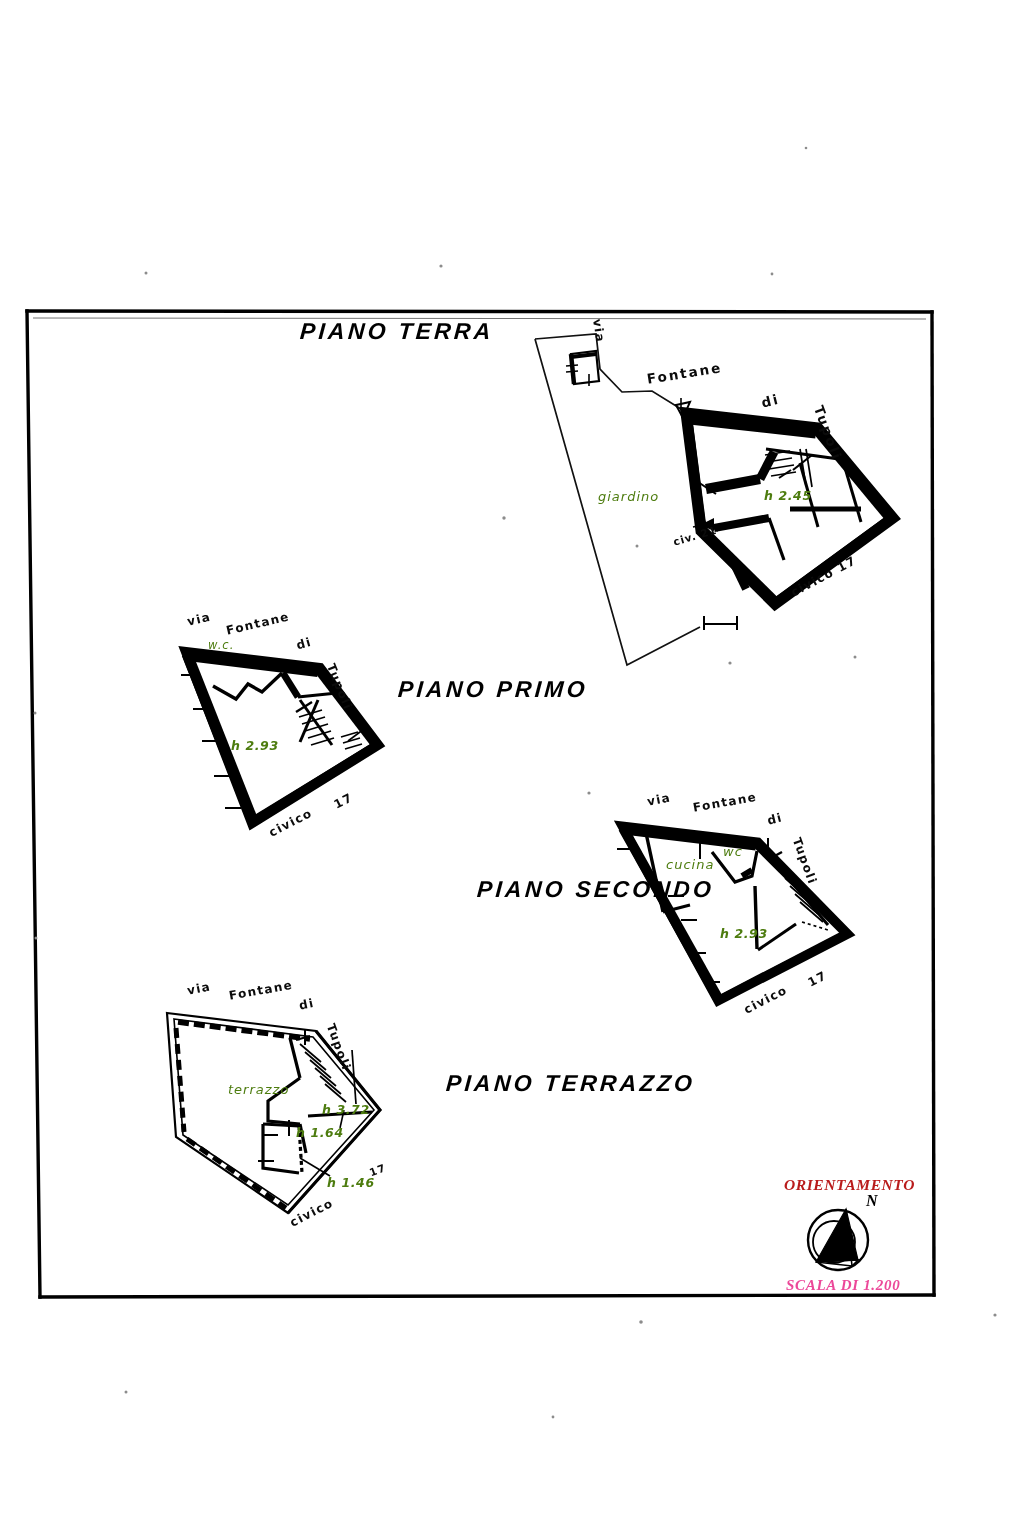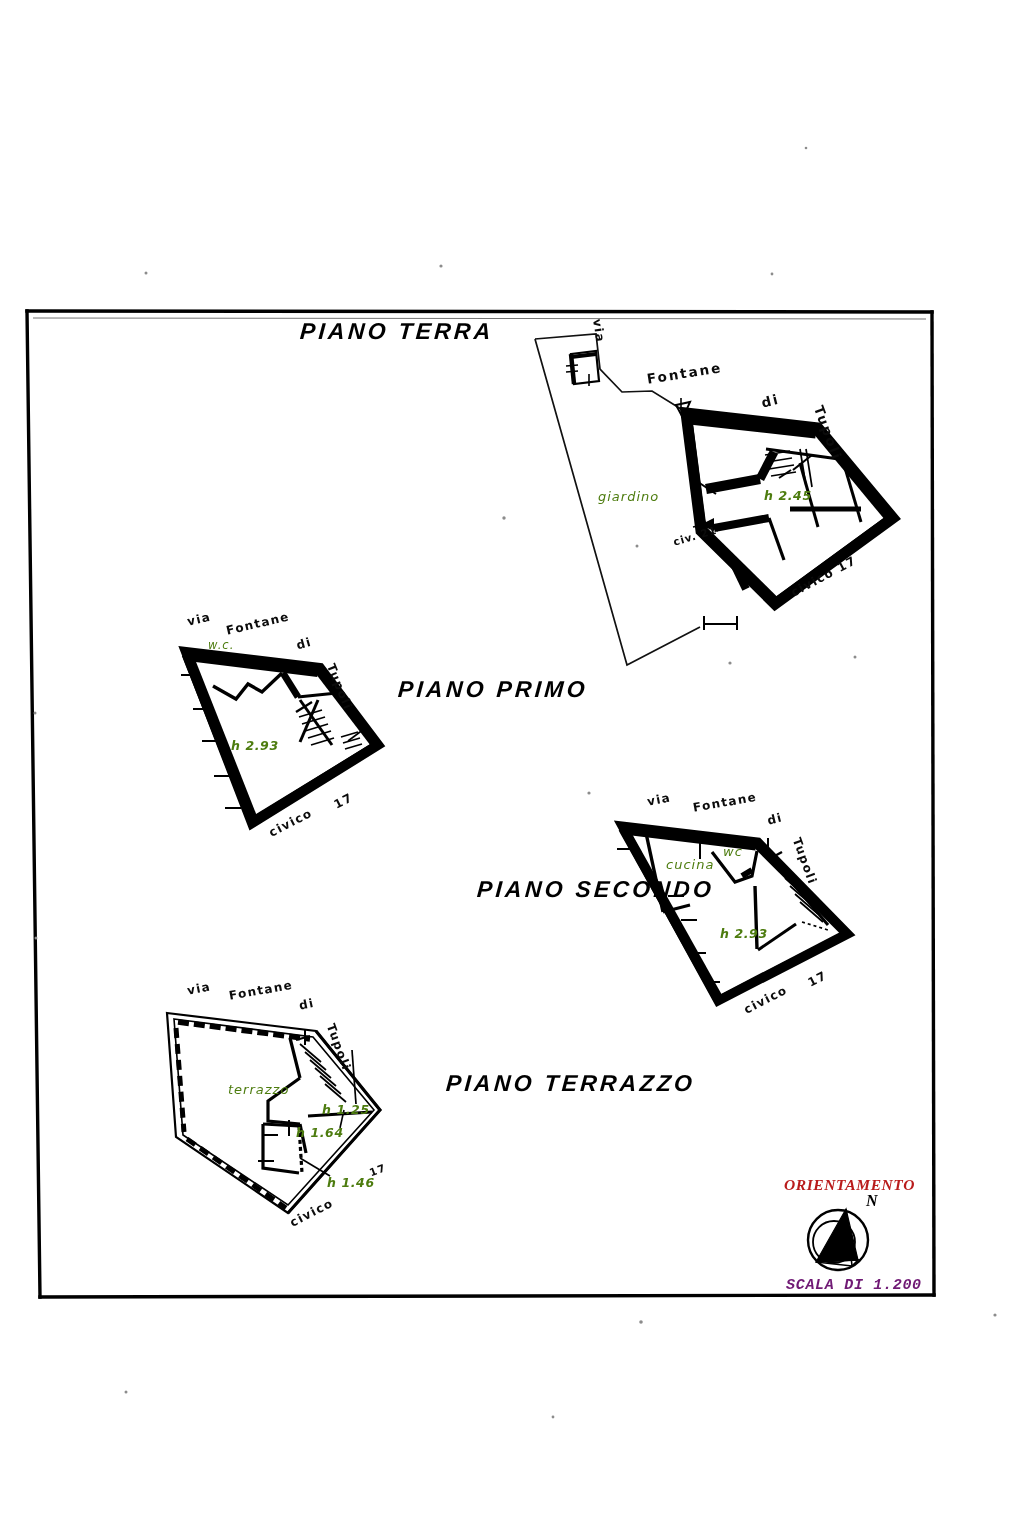--- a/index.html
+++ b/index.html
@@ -70,24 +70,24 @@
     color:#b91c1c;
   }
   .orient-n{
     position:absolute;left:82px;top:16px;
     font-family:"Liberation Serif", serif;
     font-weight:700;font-style:italic;
     font-size:16px;color:#000;
   }
   .scale-txt{
     position:absolute;left:2px;top:101px;
-    font-family:Liberation Mono, monospace;
+    font-family:Liberation Serif, serif;
     font-weight:700;font-style:italic;
     font-size:15px;letter-spacing:0.7px;
-    color:#701a75;
+    color:#ec4899;
   }
 </style>
 </head>
 <body>
 
 <svg id="sheet" viewBox="0 0 1024 1536" xmlns="http://www.w3.org/2000/svg">
 
   <rect x="0" y="0" width="1024" height="1536" fill="#ffffff"></rect>
 
   <g fill="none" stroke="#000" stroke-width="3.4" stroke-linecap="square">
@@ -358,21 +358,21 @@
 <div class="lbl hand sm" style="left:742px;top:1005px;transform:rotate(-27deg);transform-origin:left top;">civico</div>
 <div class="lbl hand sm" style="left:806px;top:978px;transform:rotate(-27deg);transform-origin:left top;">17</div>
 
 <div class="lbl plan-title" style="left:446px;top:1072px;">PIANO TERRAZZO</div>
 
 <div class="lbl hand sm" style="left:186px;top:985px;transform:rotate(-11deg);transform-origin:left top;">via</div>
 <div class="lbl hand sm" style="left:228px;top:990px;transform:rotate(-10deg);transform-origin:left top;">Fontane</div>
 <div class="lbl hand sm" style="left:298px;top:1000px;transform:rotate(-12deg);transform-origin:left top;">di</div>
 <div class="lbl hand sm" style="left:336px;top:1022px;transform:rotate(70deg);transform-origin:left top;">Tupoli</div>
 <div class="lbl room" style="left:228px;top:1083px;">terrazzo</div>
-<div class="lbl hnote" style="left:322px;top:1104px;">h 1.25</div>
+<div class="lbl hnote" style="left:322px;top:1104px;">h 3.72</div>
 <div class="lbl hnote" style="left:296px;top:1127px;">h 1.64</div>
 <div class="lbl hnote" style="left:327px;top:1169px;margin-top:8px;">h 1.46</div>
 <div class="lbl hand tiny" style="left:368px;top:1168px;transform:rotate(-20deg);transform-origin:left top;">17</div>
 <div class="lbl hand sm" style="left:288px;top:1218px;transform:rotate(-27deg);transform-origin:left top;">civico</div>
 
 <div id="orient-block">
   <div class="orient-title">ORIENTAMENTO</div>
   <div class="orient-n">N</div>
   <div class="scale-txt">SCALA DI 1.200</div>
 </div>

